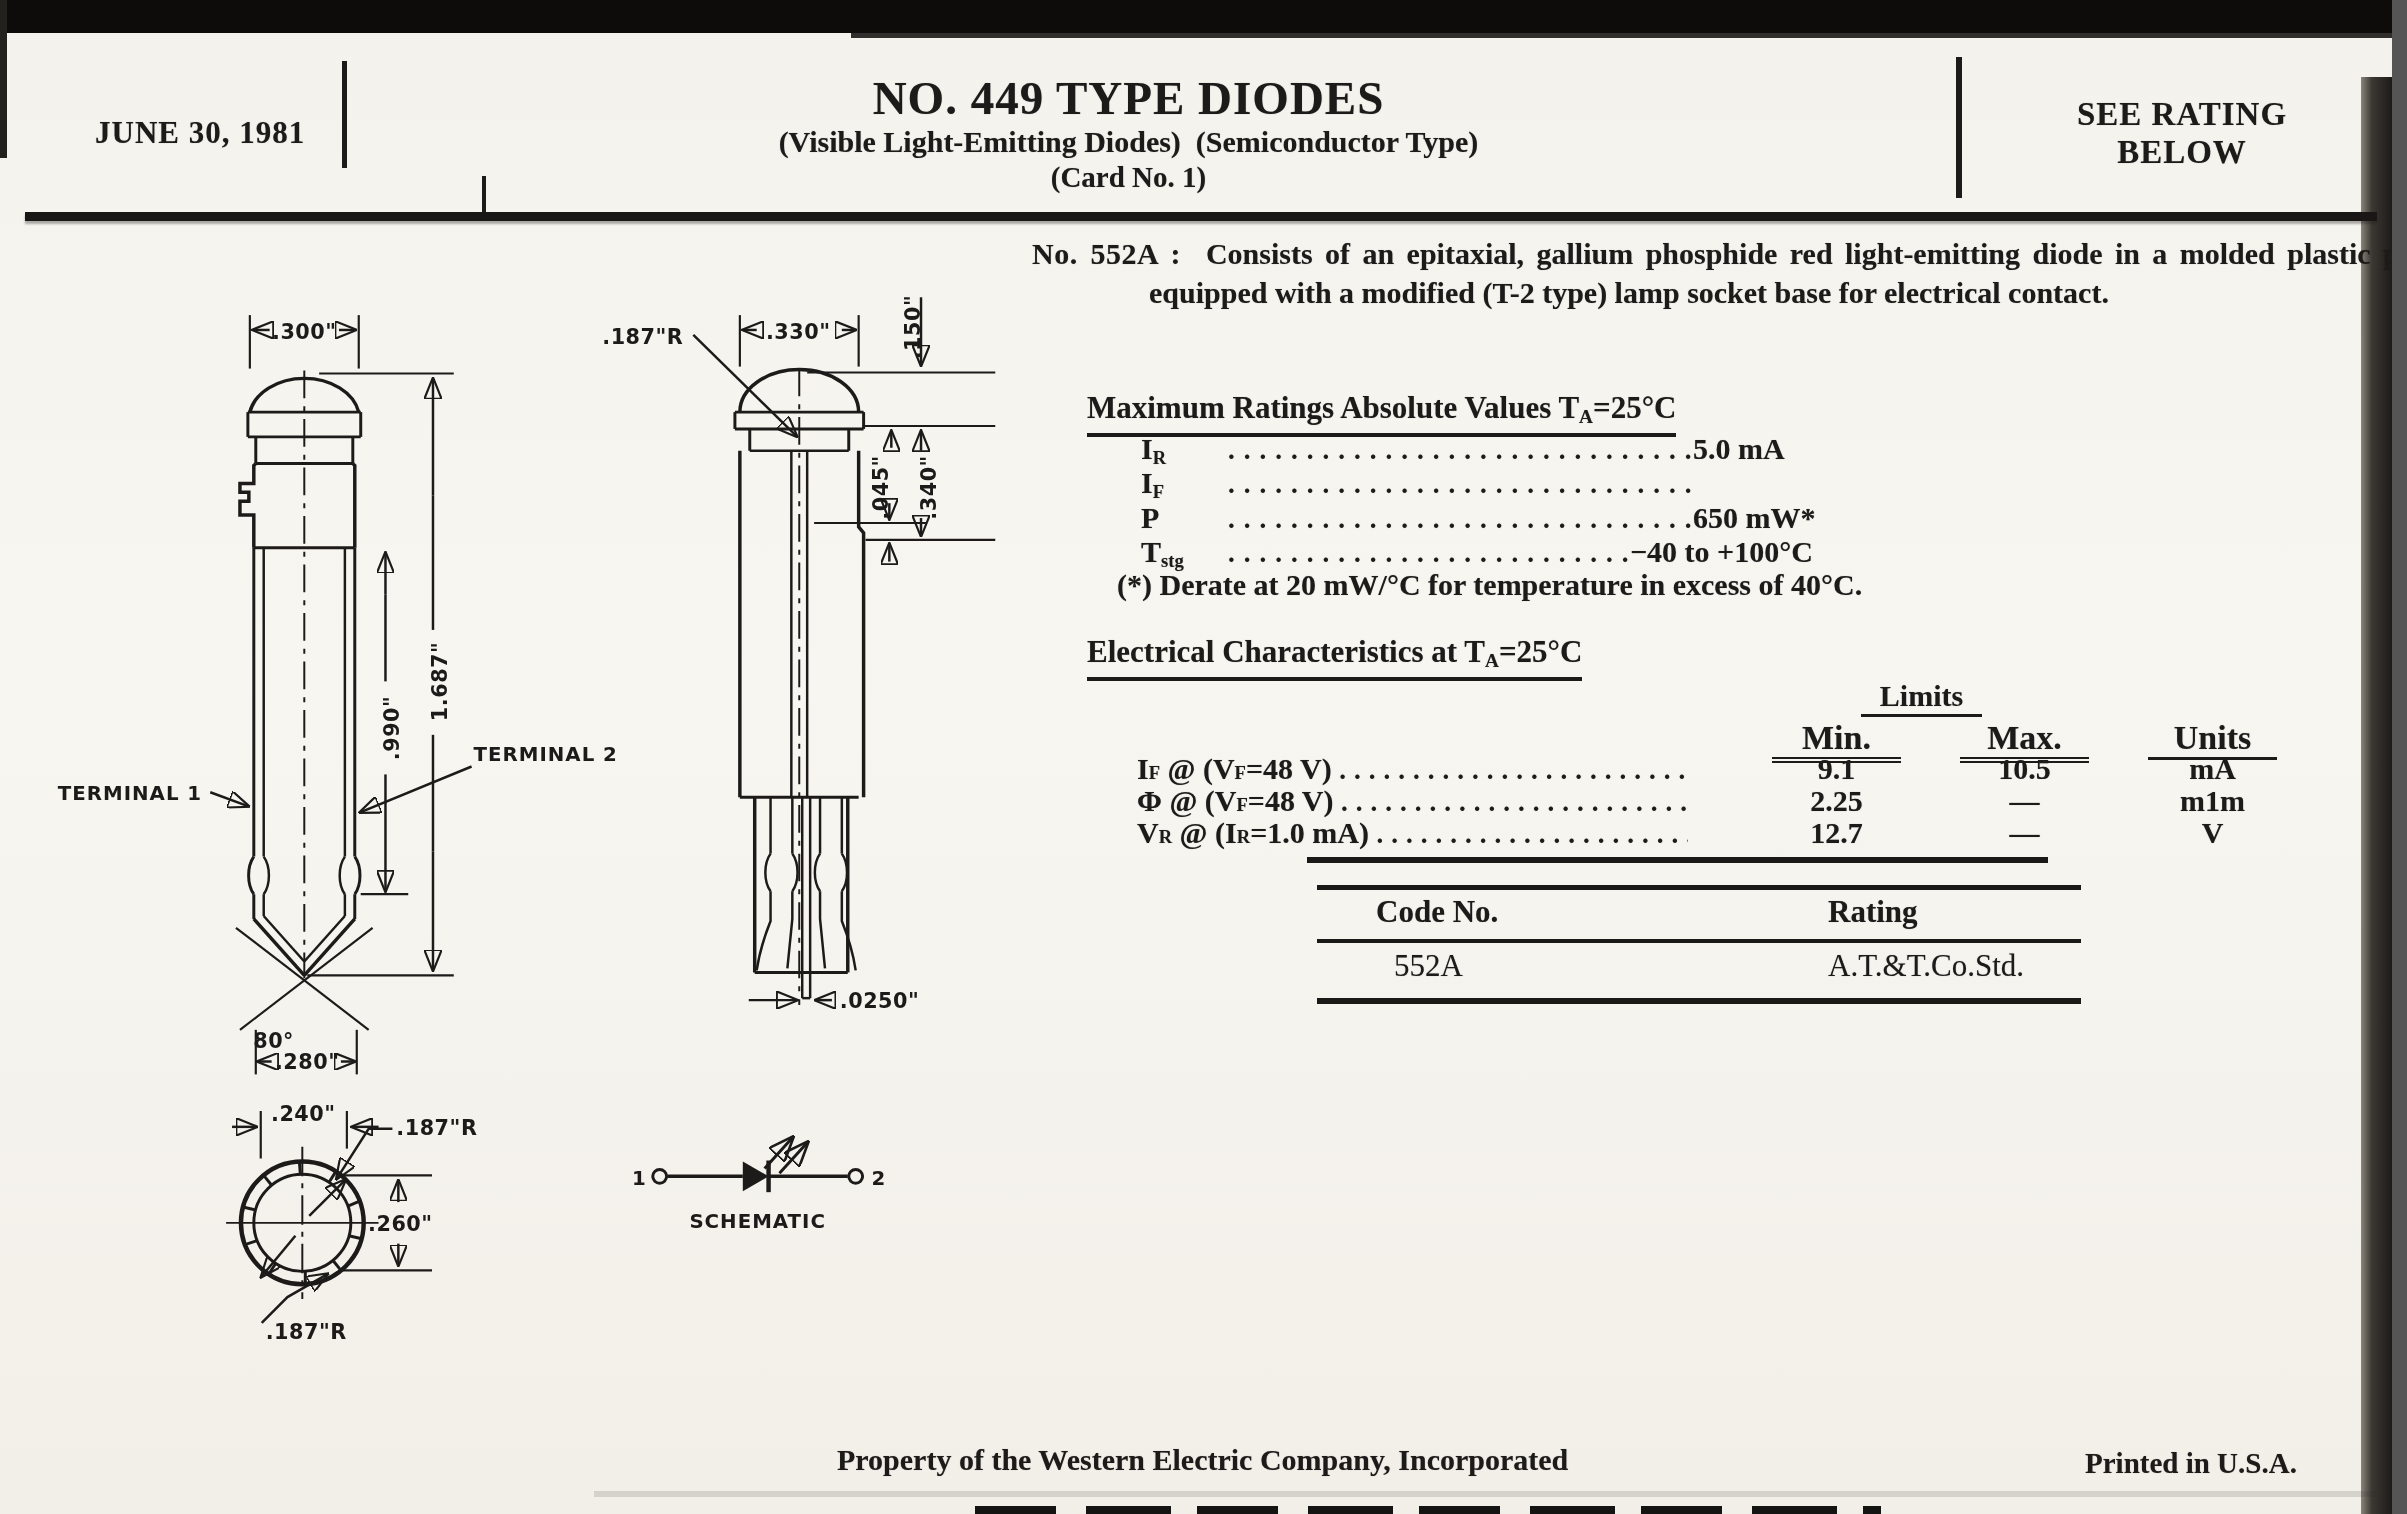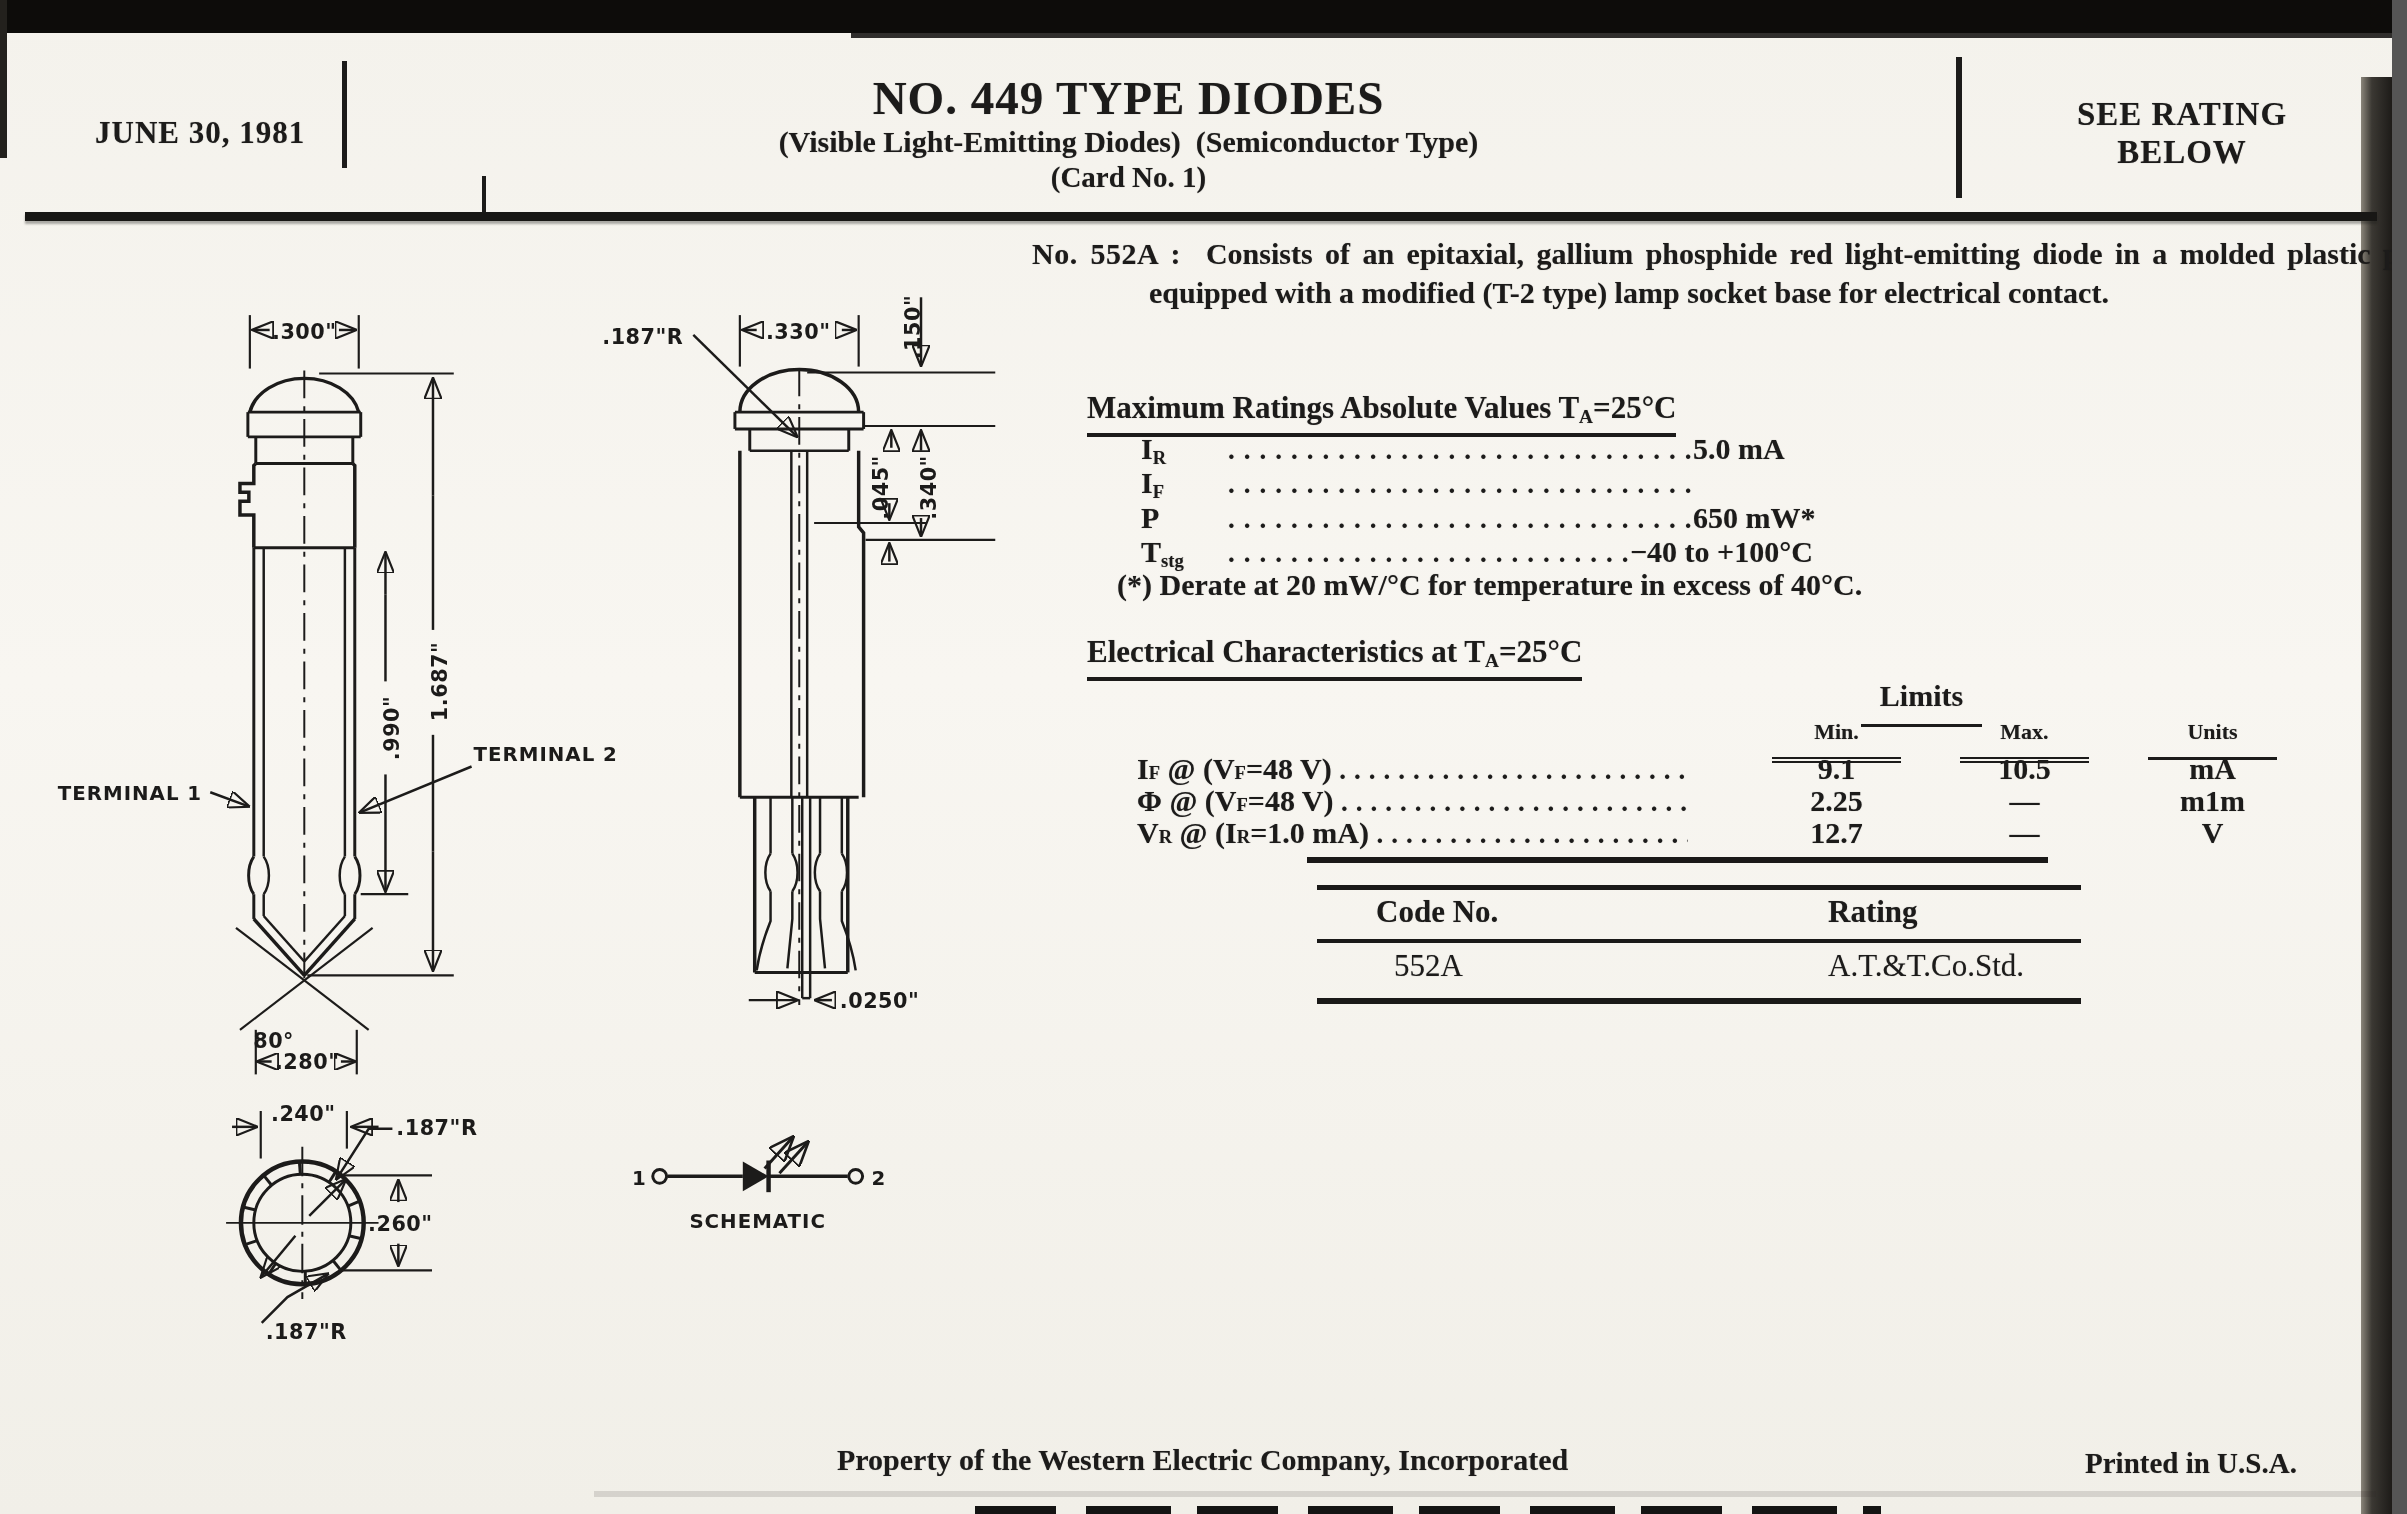--- a/index.html
+++ b/index.html
@@ -39,22 +39,22 @@
   sub.sb{font-size:0.62em;font-weight:bold;vertical-align:-0.25em;letter-spacing:0;}
 
   .rat-row{left:1141px;width:1040px;height:36px;display:flex;align-items:baseline;font-size:30px;font-weight:bold;}
   .rat-sym{width:87px;flex:none;}
   .leader{flex:none;width:465px;overflow:hidden;white-space:nowrap;font-size:27px;letter-spacing:9px;}
   .leader.short{width:402px;}
   .rat-val{flex:1;white-space:nowrap;}
   .derate{left:1117px;top:568px;font-size:30px;font-weight:bold;}
 
   .limits{left:1861px;top:679px;width:121px;text-align:center;font-size:30px;font-weight:bold;
-          border-bottom:3px solid #1c1b1a;padding-bottom:11px;}
-  .colhead{top:719px;width:129px;text-align:center;font-size:22px;font-weight:bold;padding-bottom:12px;}
+          border-bottom:3px solid #1c1b1a;padding-bottom:1px;}
+  .colhead{top:719px;width:129px;text-align:center;font-size:34px;font-weight:bold;padding-bottom:0;}
   .dd{border-bottom:6px double #1c1b1a;}
   .sd{border-bottom:3px solid #1c1b1a;}
   .el-row{left:1137px;width:1148px;height:33px;display:flex;align-items:baseline;font-size:30px;font-weight:bold;}
   .el-param{width:551px;flex:none;display:flex;align-items:baseline;white-space:pre;}
   .el-dots{flex:1;overflow:hidden;white-space:nowrap;font-size:27px;letter-spacing:8px;}
   .el-min{width:129px;margin-left:84px;flex:none;text-align:center;}
   .el-max{width:129px;margin-left:59px;flex:none;text-align:center;}
   .el-units{width:129px;margin-left:59px;flex:none;text-align:center;}
   .elecrule{left:1307px;top:857px;width:741px;height:6px;background:#1a1918;}
 

